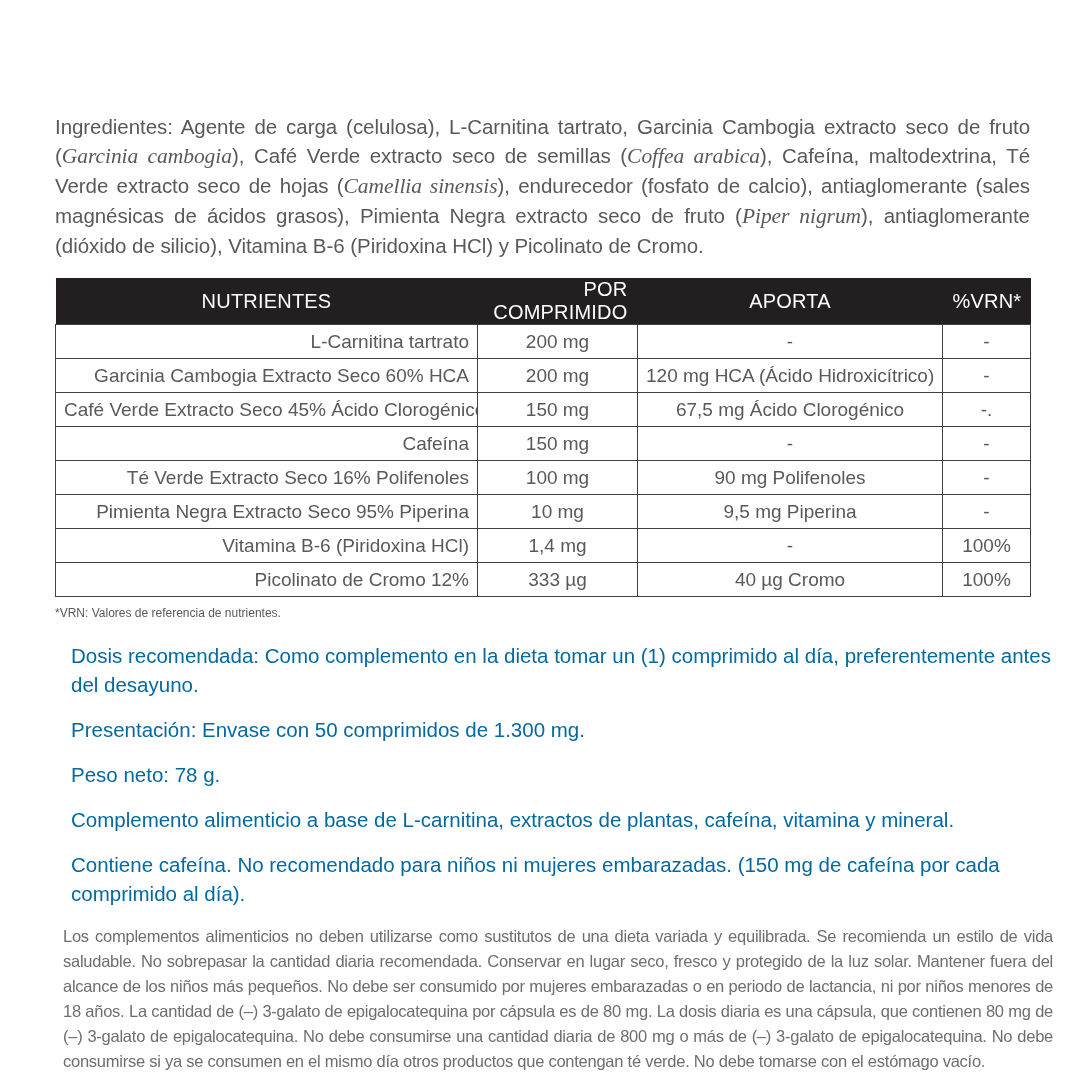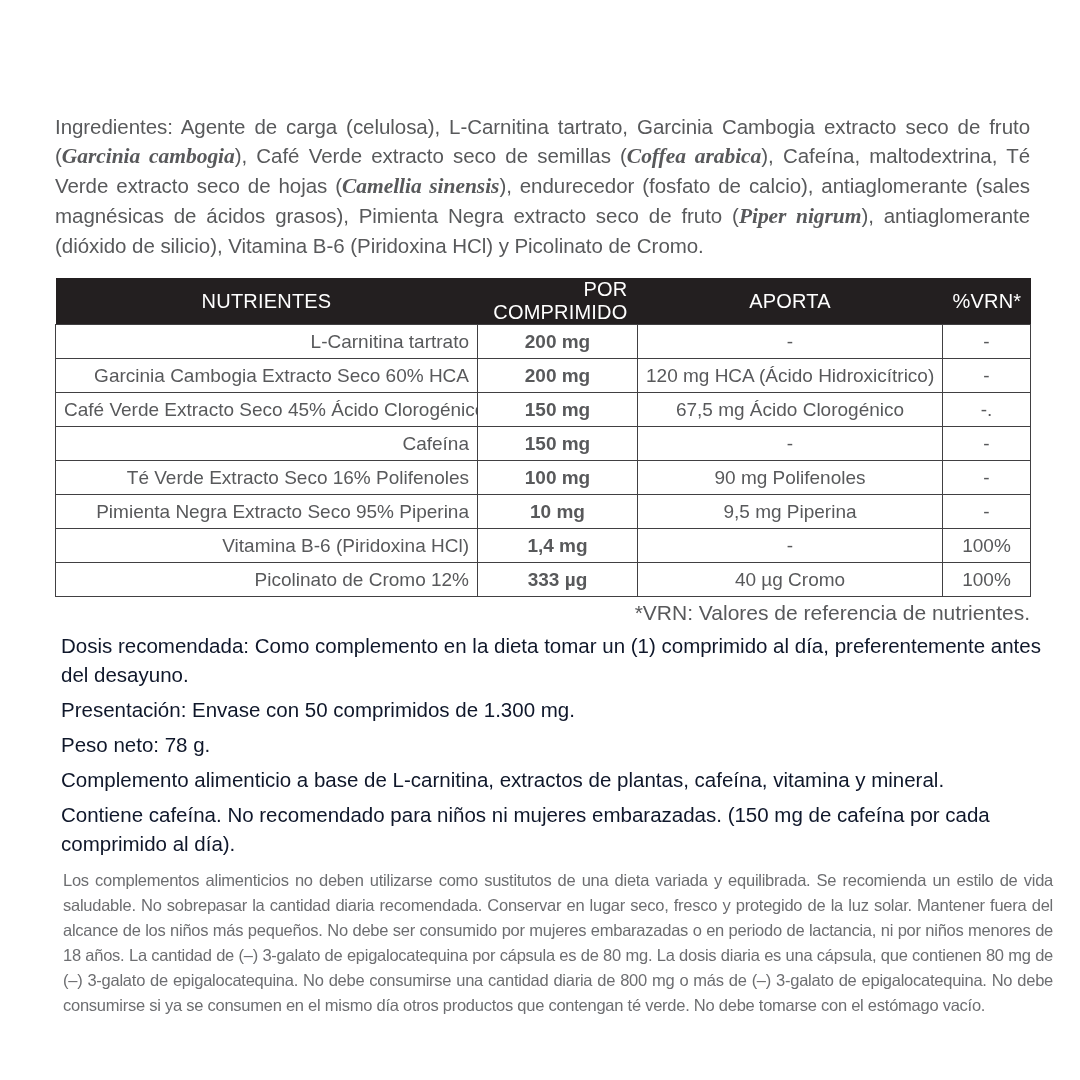--- a/index.html
+++ b/index.html
@@ -29,21 +29,20 @@
     text-align: justify;
     color: #58595b;
     letter-spacing: -0.05px;
     margin: 0 0 18px 0;
     width: 975px;
   }
   .ingredients i {
     font-family: "Liberation Serif", serif;
     font-style: italic;
     font-size: 21.5px;
-    font-weight: bold;
   }
 
   
   table.nutrients {
     border-collapse: collapse;
     width: 975px;
     table-layout: fixed;
     margin: 0 0 4px 0;
   }
   table.nutrients col.c-name   { width: 422px; }
@@ -71,37 +70,36 @@
     border: 1.5px solid #414042;
     height: 33px;
     font-size: 19px;
     color: #58595b;
     padding: 0 8px;
     vertical-align: middle;
     white-space: nowrap;
     overflow: hidden;
   }
   td.t-name   { text-align: right; padding-left: 10px; }
-  td.t-dose   { text-align: center; font-weight: bold; }
+  td.t-dose   { text-align: center; }
   td.t-aporta { text-align: center; }
   td.t-vrn    { text-align: center; }
 
   
   .note-small {
-    font-size: 21px;
+    font-size: 12px;
     line-height: 24px;
     color: #58595b;
     margin: 2px 0 0 0;
-    text-align: right;
   }
   .note {
     font-size: 20.5px;
     line-height: 29px;
-    color: #0f172a;
-    margin: 6px;
+    color: #0369a1;
+    margin: 16px;
     width: 990px;
   }
   .note-wide {
     width: 990px;
   }
 
   
   .fineprint {
     font-size: 16.5px;
     line-height: 25px;

